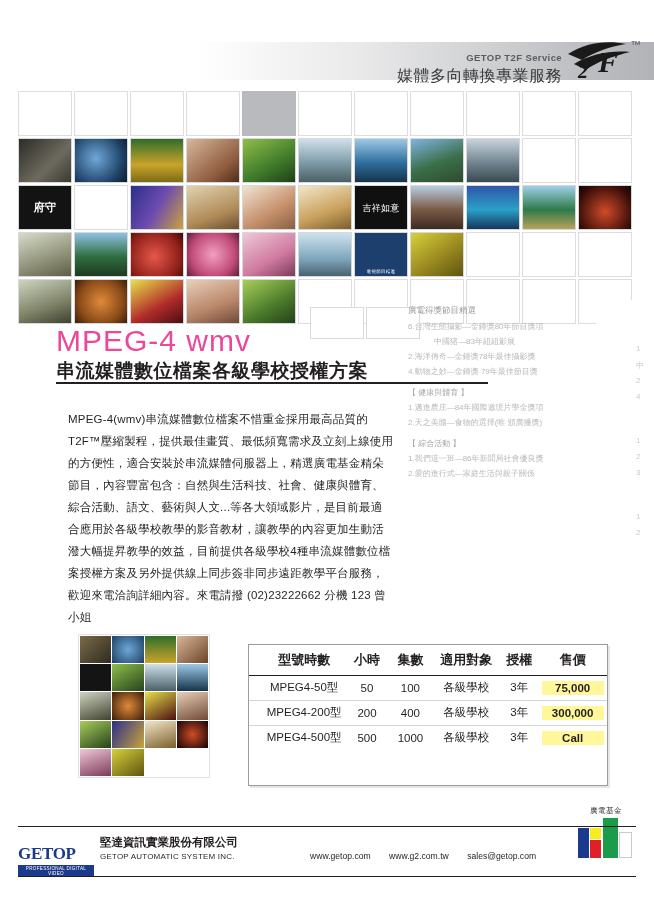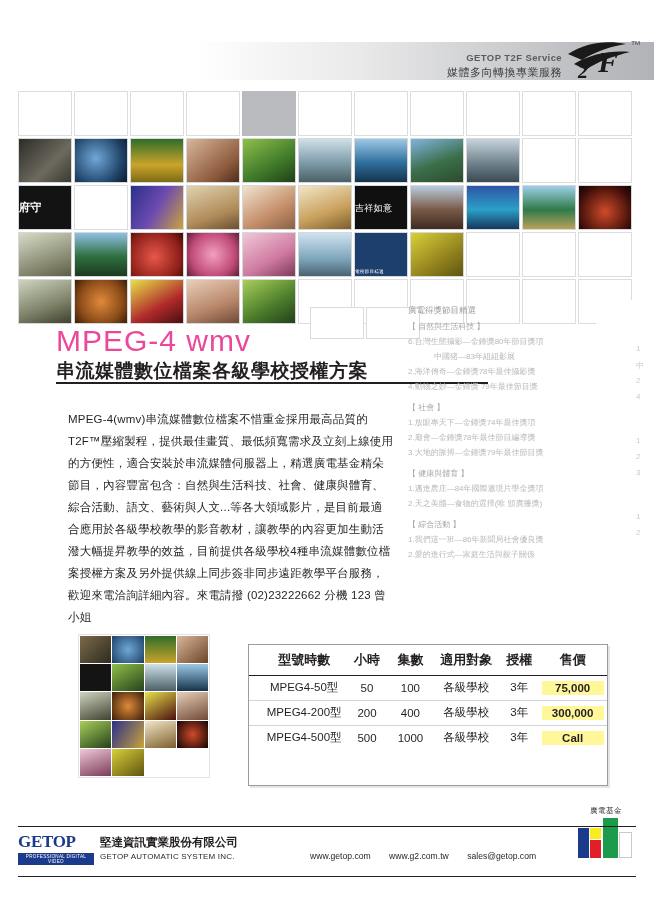--- a/index.html
+++ b/index.html
@@ -37,21 +37,21 @@
     line-height: 1.25;
   }
   .header-text .line1 {
     font-size: 9.5px;
     color: #5b5c5e;
     letter-spacing: 0.4px;
     font-weight: bold;
     margin-top: 8px;
   }
   .header-text .line2 {
-    font-size: 11px;
+    font-size: 16px;
     color: #3a3b3d;
     margin-top: 2px;
     letter-spacing: 0.5px;
   }
   .logo-t2f {
     position: absolute;
     right: 14px; top: 38px;
     width: 76px; height: 44px;
   }
   .logo-t2f .tm {
@@ -85,20 +85,21 @@
   .cell.empty { background: #ffffff; border: 1px solid #dcdddf; }
   .cell.gray  { background: #b9babd; border: 1px solid #b9babd; }
   .cell .ph {
     position: absolute; inset: 0;
   }
   .cap {
     position: absolute;
     left: 0; right: 0; bottom: 2px;
     font-size: 4.5px;
     color: #fff;
+    text-align: center;
     letter-spacing: .3px;
   }
 
   
   .title-main {
     position: absolute;
     left: 56px; top: 324px;
     font-size: 30px;
     color: #ec4899;
     letter-spacing: 1px;
@@ -238,21 +239,21 @@
     width: 618px; height: 1px;
     background: #231f20;
   }
   .footer {
     position: absolute;
     left: 18px; top: 832px;
     width: 618px; height: 40px;
   }
   .getop-logo {
     position: absolute;
-    left: 0; top: 0;
+    left: 0; top: 12px;
     width: 76px;
   }
   .getop-word {
     font-family: "Liberation Serif", serif;
     font-size: 17px;
     font-weight: bold;
     color: #1b3a8c;
     letter-spacing: -0.3px;
   }
   .getop-sub {
@@ -500,33 +501,26 @@
   <div class="title-rule"></div>
 
   <div class="body-copy">
     <p>MPEG-4(wmv)串流媒體數位檔案不惜重金採用最高品質的T2F™壓縮製程，提供最佳畫質、最低頻寬需求及立刻上線使用的方便性，適合安裝於串流媒體伺服器上，精選廣電基金精朵節目，內容豐富包含：自然與生活科技、社會、健康與體育、綜合活動、語文、藝術與人文...等各大領域影片，是目前最適合應用於各級學校教學的影音教材，讓教學的內容更加生動活潑大幅提昇教學的效益，目前提供各級學校4種串流媒體數位檔案授權方案及另外提供線上同步簽非同步遠距教學平台服務，歡迎來電洽詢詳細內容。來電請撥  (02)23222662  分機  123  曾小姐</p>
   </div>
 
   <div class="awards">
     <div class="head">廣電得獎節目精選</div>
 
     <div class="grp">
-      <div class="grp-title">【 自然與生活科技 】</div>
       <div class="item">6.台灣生態攝影—金鐘獎80年節目獎項</div>
       <div class="item" style="padding-left:26px;">中國猪—83年組組影展</div>
       <div class="item">2.海洋傳奇—金鐘獎78年最佳攝影獎</div>
       <div class="item">4.動物之妙—金鐘獎 79年最佳節目獎</div>
     </div>
 
-    <div class="grp">
-      <div class="grp-title">【 社會 】</div>
-      <div class="item">1.放眼專天下—金鐘獎74年最佳獎項</div>
-      <div class="item">2.廟會—金鐘獎78年最佳節目編導獎</div>
-      <div class="item">3.大地的脈搏—金鐘獎79年最佳節目獎</div>
-    </div>
 
     <div class="grp">
       <div class="grp-title">【 健康與體育 】</div>
       <div class="item">1.邁進農庄—84年國際邀現片學金獎項</div>
       <div class="item">2.天之美體—食物的選擇(唯 頒廣播獎)</div>
     </div>
 
     <div class="grp">
       <div class="grp-title">【 綜合活動 】</div>
       <div class="item">1.我們這一班—86年新聞局社會優良獎</div>

